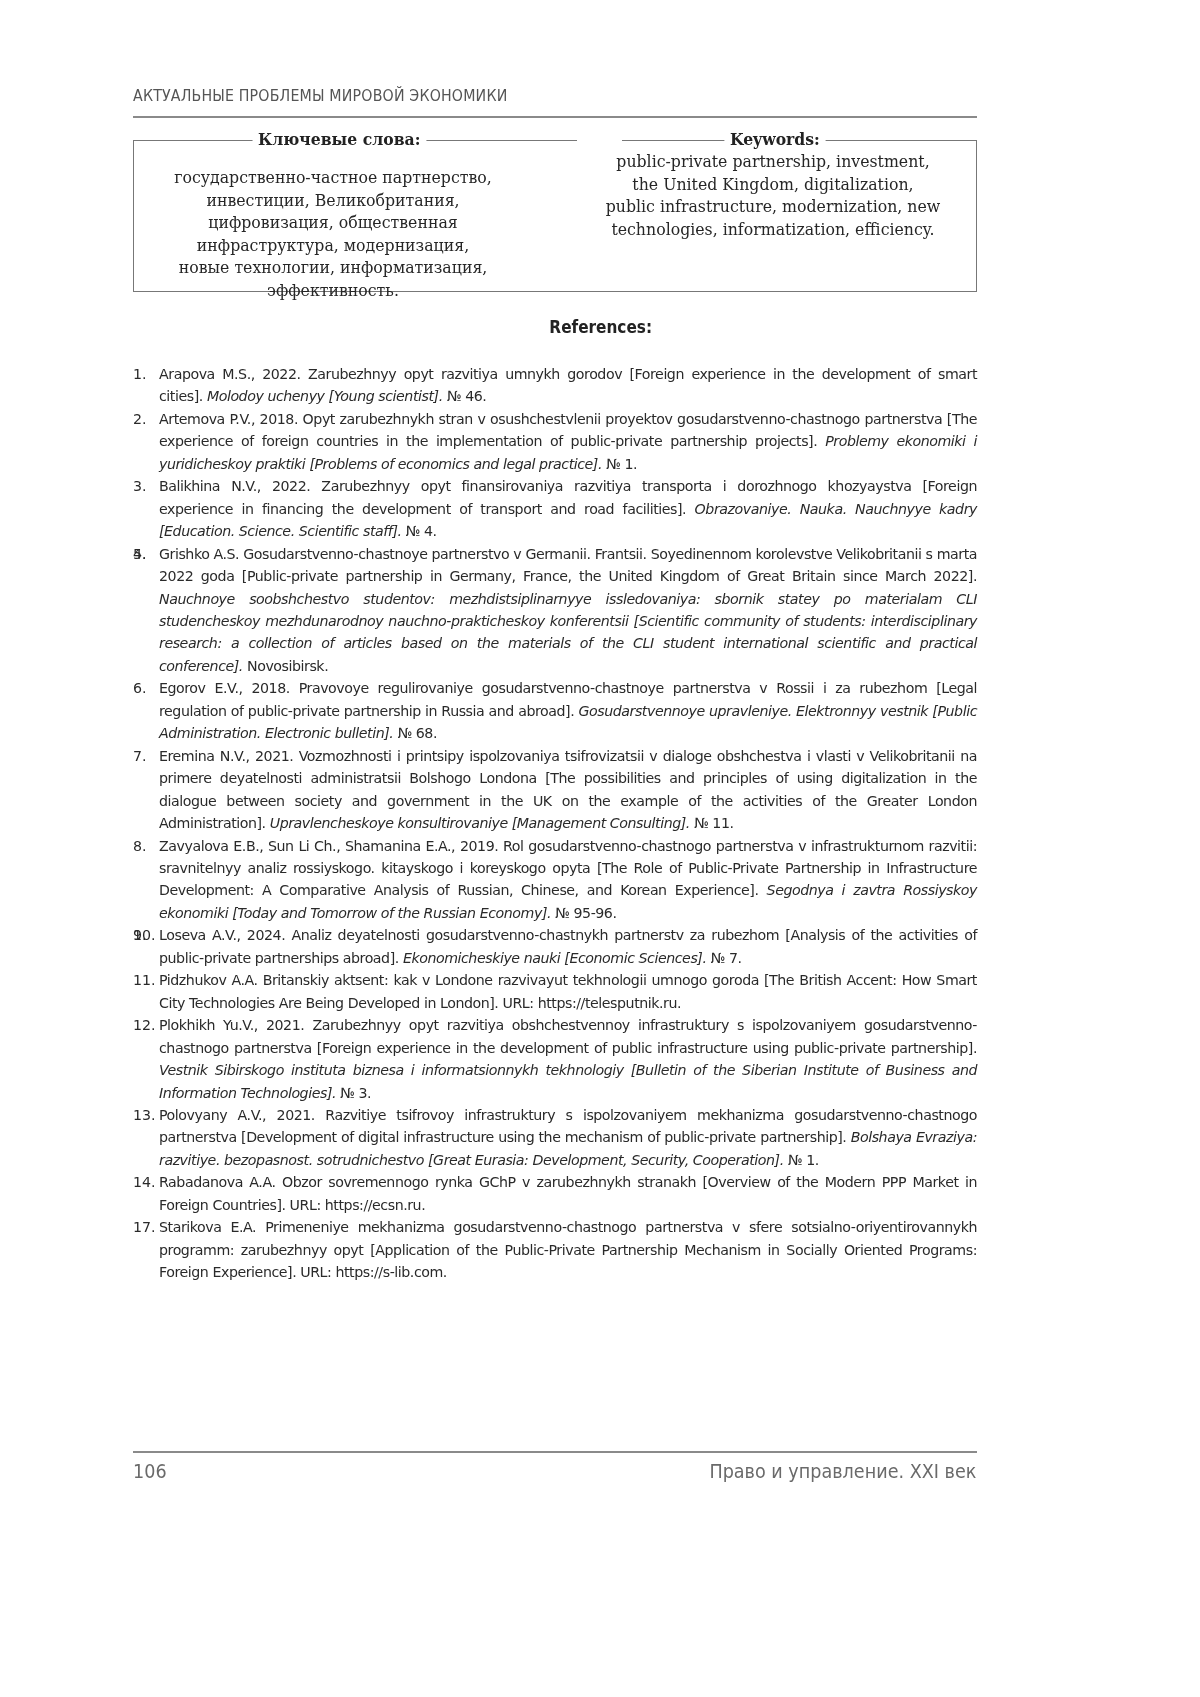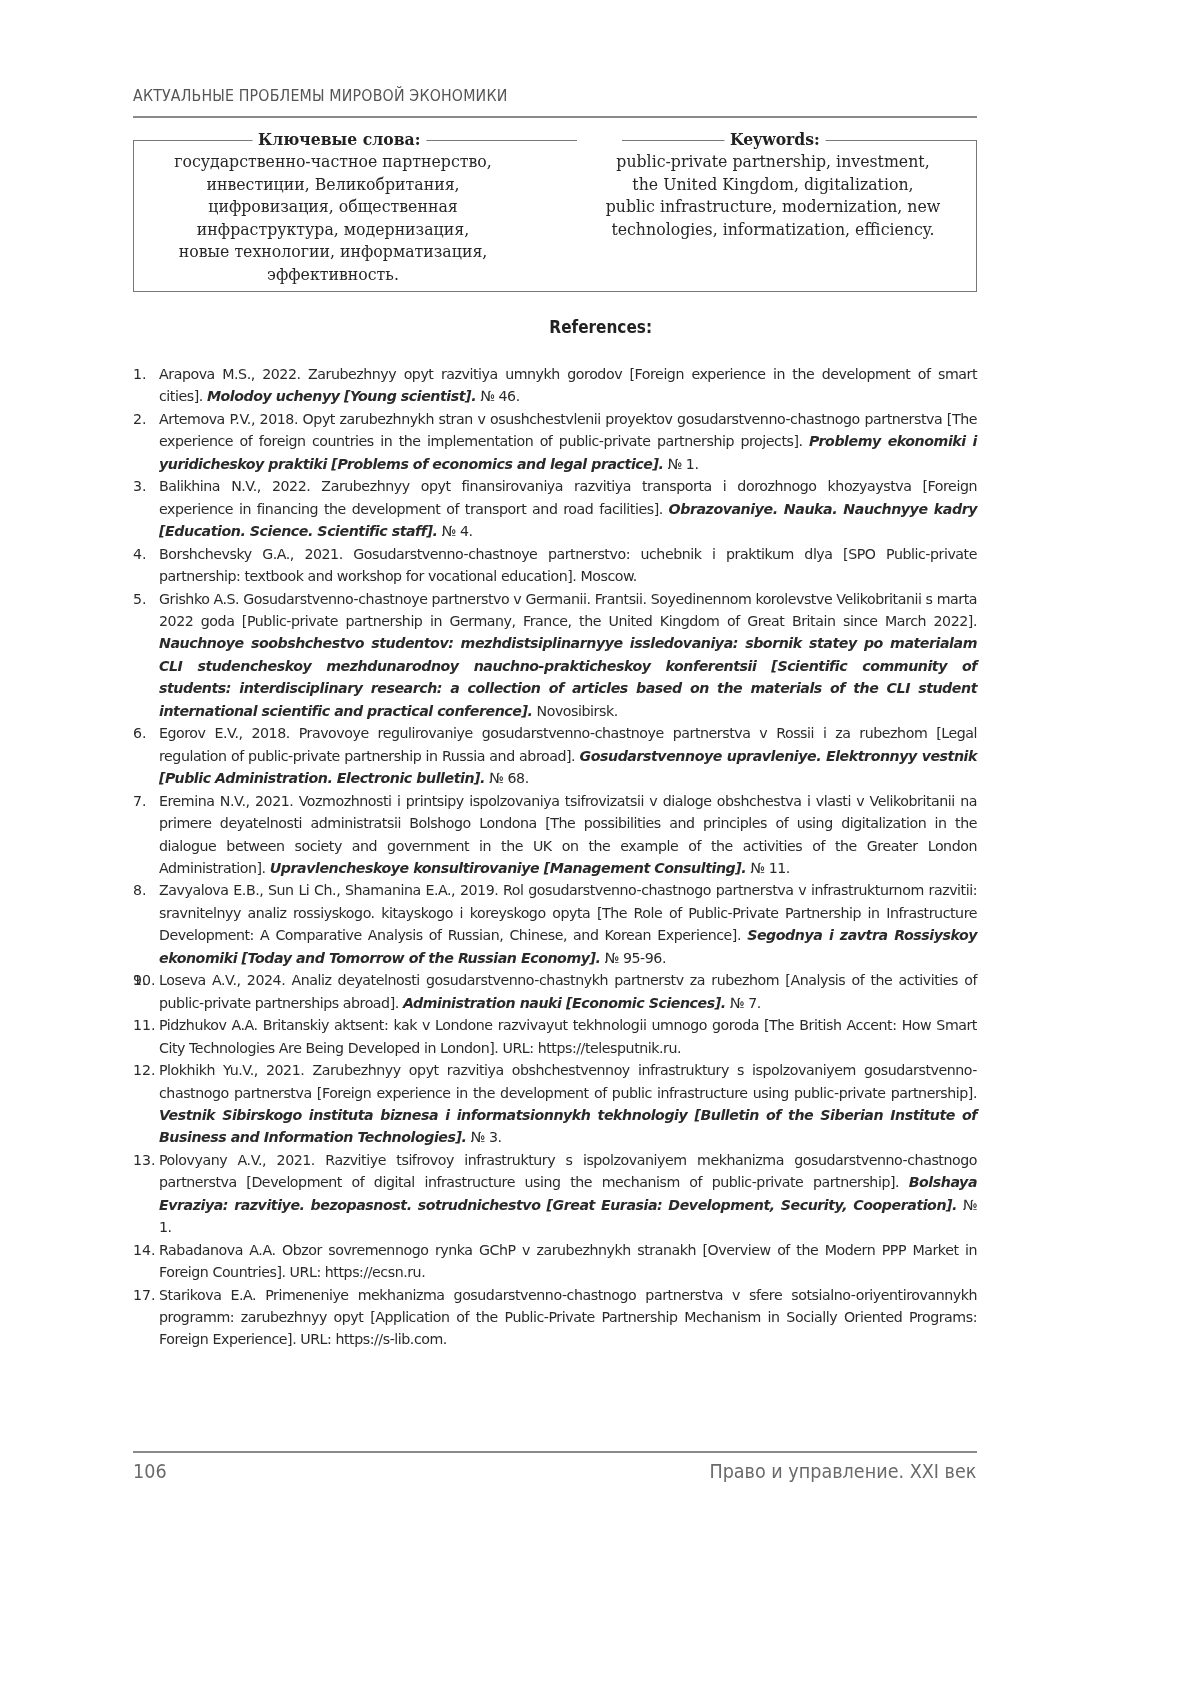--- a/index.html
+++ b/index.html
@@ -31,21 +31,21 @@
     position: absolute; left: 0; width: 1200px; top: 317px; text-align: center;
     font-family: "DejaVu Sans", sans-serif; font-weight: bold; font-size: 17px; color: #222;
     transform: scaleX(0.9); transform-origin: 607px top;
   }
   .ref-list {
     position: absolute; left: 133px; top: 363px; width: 844px; margin: 0; padding: 0; list-style: none;
     font-family: "DejaVu Sans", sans-serif; font-size: 14.2px; line-height: 22.45px; color: #2a2a2a;
   }
   .ref-item { position: relative; padding-left: 26px; text-align: justify; letter-spacing: -0.45px; }
   .ref-num { position: absolute; left: 0; top: 0; letter-spacing: 0; }
-  .ref-body i { font-style: italic; font-weight: bold; }
+  .ref-body i { font-style: italic; }
 
   .foot-rule { position: absolute; left: 133px; top: 1451px; width: 844px; height: 0; border-top: 2px solid #8a8a8a; }
   .foot-page {
     position: absolute; left: 133px; top: 1459px; font-family: "DejaVu Sans", sans-serif;
     font-size: 20px; color: #6a6a6a; transform: scaleX(0.88); transform-origin: left top;
   }
   .foot-journal {
     position: absolute; right: 224px; top: 1459px; font-family: "DejaVu Sans", sans-serif;
     font-size: 20px; color: #6a6a6a; transform: scaleX(0.88); transform-origin: right top; white-space: nowrap;
   }
@@ -55,48 +55,48 @@
 
 <div class="running-head">АКТУАЛЬНЫЕ ПРОБЛЕМЫ МИРОВОЙ ЭКОНОМИКИ</div>
 <div class="head-rule"></div>
 
 <div class="kw-box"></div>
 <div class="kw-topline" style="left:133px;width:444px;"></div>
 <div class="kw-topline" style="left:622px;width:355px;"></div>
 <div class="kw-title" style="left:245px;">Ключевые слова:</div>
 <div class="kw-title" style="left:720px;">Keywords:</div>
 
-<div class="kw-col" style="left:133px;width:400px;">
+<div class="kw-col" style="left:133px;width:400px;margin-top:16px;">
   <span>государственно-частное партнерство,</span>
   <span>инвестиции, Великобритания,</span>
   <span>цифровизация, общественная</span>
   <span>инфраструктура, модернизация,</span>
   <span>новые технологии, информатизация,</span>
   <span>эффективность.</span>
 </div>
 <div class="kw-col" style="left:573px;width:400px;">
   <span>public-private partnership, investment,</span>
   <span>the United Kingdom, digitalization,</span>
   <span>public infrastructure, modernization, new</span>
   <span>technologies, informatization, efficiency.</span>
 </div>
 
 <div class="ref-title">References:</div>
 
 <ol class="ref-list" id="ref-list">
   <li class="ref-item"><span class="ref-num">1.</span><span class="ref-body"><span>Arapova M.S., 2022. Zarubezhnyy opyt razvitiya umnykh gorodov [Foreign experience in the development of smart cities]. </span><i>Molodoy uchenyy [Young scientist].</i><span> № 46.</span></span></li>
   <li class="ref-item"><span class="ref-num">2.</span><span class="ref-body"><span>Artemova P.V., 2018. Opyt zarubezhnykh stran v osushchestvlenii proyektov gosudarstvenno-chastnogo partnerstva [The experience of foreign countries in the implementation of public-private partnership projects]. </span><i>Problemy ekonomiki i yuridicheskoy praktiki [Problems of economics and legal practice].</i><span> № 1.</span></span></li>
   <li class="ref-item"><span class="ref-num">3.</span><span class="ref-body"><span>Balikhina N.V., 2022. Zarubezhnyy opyt finansirovaniya razvitiya transporta i dorozhnogo khozyaystva [Foreign experience in financing the development of transport and road facilities]. </span><i>Obrazovaniye. Nauka. Nauchnyye kadry [Education. Science. Scientific staff].</i><span> № 4.</span></span></li>
-  <li class="ref-item"><span class="ref-num">4.</span><span class="ref-body"><span>Borshchevsky G.A., 2021. Gosudarstvenno-chastnoye partnerstvo: uchebnik i praktikum dlya [SPO Public-private partnership: textbook and workshop for vocational education]. Moscow.</span><i></i><span></span></span></li>
+  <li class="ref-item"><span class="ref-num">4.</span></li>
   <li class="ref-item"><span class="ref-num">5.</span><span class="ref-body"><span>Grishko A.S. Gosudarstvenno-chastnoye partnerstvo v Germanii. Frantsii. Soyedinennom korolevstve Velikobritanii s marta 2022 goda [Public-private partnership in Germany, France, the United Kingdom of Great Britain since March 2022]. </span><i>Nauchnoye soobshchestvo studentov: mezhdistsiplinarnyye issledovaniya: sbornik statey po materialam CLI studencheskoy mezhdunarodnoy nauchno-prakticheskoy konferentsii [Scientific community of students: interdisciplinary research: a collection of articles based on the materials of the CLI student international scientific and practical conference].</i><span> Novosibirsk.</span></span></li>
   <li class="ref-item"><span class="ref-num">6.</span><span class="ref-body"><span>Egorov E.V., 2018. Pravovoye regulirovaniye gosudarstvenno-chastnoye partnerstva v Rossii i za rubezhom [Legal regulation of public-private partnership in Russia and abroad]. </span><i>Gosudarstvennoye upravleniye. Elektronnyy vestnik [Public Administration. Electronic bulletin].</i><span> № 68.</span></span></li>
   <li class="ref-item"><span class="ref-num">7.</span><span class="ref-body"><span>Eremina N.V., 2021. Vozmozhnosti i printsipy ispolzovaniya tsifrovizatsii v dialoge obshchestva i vlasti v Velikobritanii na primere deyatelnosti administratsii Bolshogo Londona [The possibilities and principles of using digitalization in the dialogue between society and government in the UK on the example of the activities of the Greater London Administration]. </span><i>Upravlencheskoye konsultirovaniye [Management Consulting].</i><span> № 11.</span></span></li>
   <li class="ref-item"><span class="ref-num">8.</span><span class="ref-body"><span>Zavyalova E.B., Sun Li Ch., Shamanina E.A., 2019. Rol gosudarstvenno-chastnogo partnerstva v infrastrukturnom razvitii: sravnitelnyy analiz rossiyskogo. kitayskogo i koreyskogo opyta [The Role of Public-Private Partnership in Infrastructure Development: A Comparative Analysis of Russian, Chinese, and Korean Experience]. </span><i>Segodnya i zavtra Rossiyskoy ekonomiki [Today and Tomorrow of the Russian Economy].</i><span> № 95-96.</span></span></li>
   <li class="ref-item"><span class="ref-num">9.</span></li>
-  <li class="ref-item"><span class="ref-num">10.</span><span class="ref-body"><span>Loseva A.V., 2024. Analiz deyatelnosti gosudarstvenno-chastnykh partnerstv za rubezhom [Analysis of the activities of public-private partnerships abroad]. </span><i>Administration nauki [Economic Sciences].</i><span> № 7.</span></span></li>
+  <li class="ref-item"><span class="ref-num">10.</span><span class="ref-body"><span>Loseva A.V., 2024. Analiz deyatelnosti gosudarstvenno-chastnykh partnerstv za rubezhom [Analysis of the activities of public-private partnerships abroad]. </span><i>Ekonomicheskiye nauki [Economic Sciences].</i><span> № 7.</span></span></li>
   <li class="ref-item"><span class="ref-num">11.</span><span class="ref-body"><span>Pidzhukov A.A. Britanskiy aktsent: kak v Londone razvivayut tekhnologii umnogo goroda [The British Accent: How Smart City Technologies Are Being Developed in London]. URL: https://telesputnik.ru.</span><i></i><span></span></span></li>
   <li class="ref-item"><span class="ref-num">12.</span><span class="ref-body"><span>Plokhikh Yu.V., 2021. Zarubezhnyy opyt razvitiya obshchestvennoy infrastruktury s ispolzovaniyem gosudarstvenno-chastnogo partnerstva [Foreign experience in the development of public infrastructure using public-private partnership]. </span><i>Vestnik Sibirskogo instituta biznesa i informatsionnykh tekhnologiy [Bulletin of the Siberian Institute of Business and Information Technologies].</i><span> № 3.</span></span></li>
   <li class="ref-item"><span class="ref-num">13.</span><span class="ref-body"><span>Polovyany A.V., 2021. Razvitiye tsifrovoy infrastruktury s ispolzovaniyem mekhanizma gosudarstvenno-chastnogo partnerstva [Development of digital infrastructure using the mechanism of public-private partnership]. </span><i>Bolshaya Evraziya: razvitiye. bezopasnost. sotrudnichestvo [Great Eurasia: Development, Security, Cooperation].</i><span> № 1.</span></span></li>
   <li class="ref-item"><span class="ref-num">14.</span><span class="ref-body"><span>Rabadanova A.A. Obzor sovremennogo rynka GChP v zarubezhnykh stranakh [Overview of the Modern PPP Market in Foreign Countries]. URL: https://ecsn.ru.</span><i></i><span></span></span></li>
   <li class="ref-item"><span class="ref-num">17.</span><span class="ref-body"><span>Starikova E.A. Primeneniye mekhanizma gosudarstvenno-chastnogo partnerstva v sfere sotsialno-oriyentirovannykh programm: zarubezhnyy opyt [Application of the Public-Private Partnership Mechanism in Socially Oriented Programs: Foreign Experience]. URL: https://s-lib.com.</span><i></i><span></span></span></li>
 </ol>
 
 <div class="foot-rule"></div>
 <div class="foot-page">106</div>
 <div class="foot-journal">Право и управление. XXI век</div>

